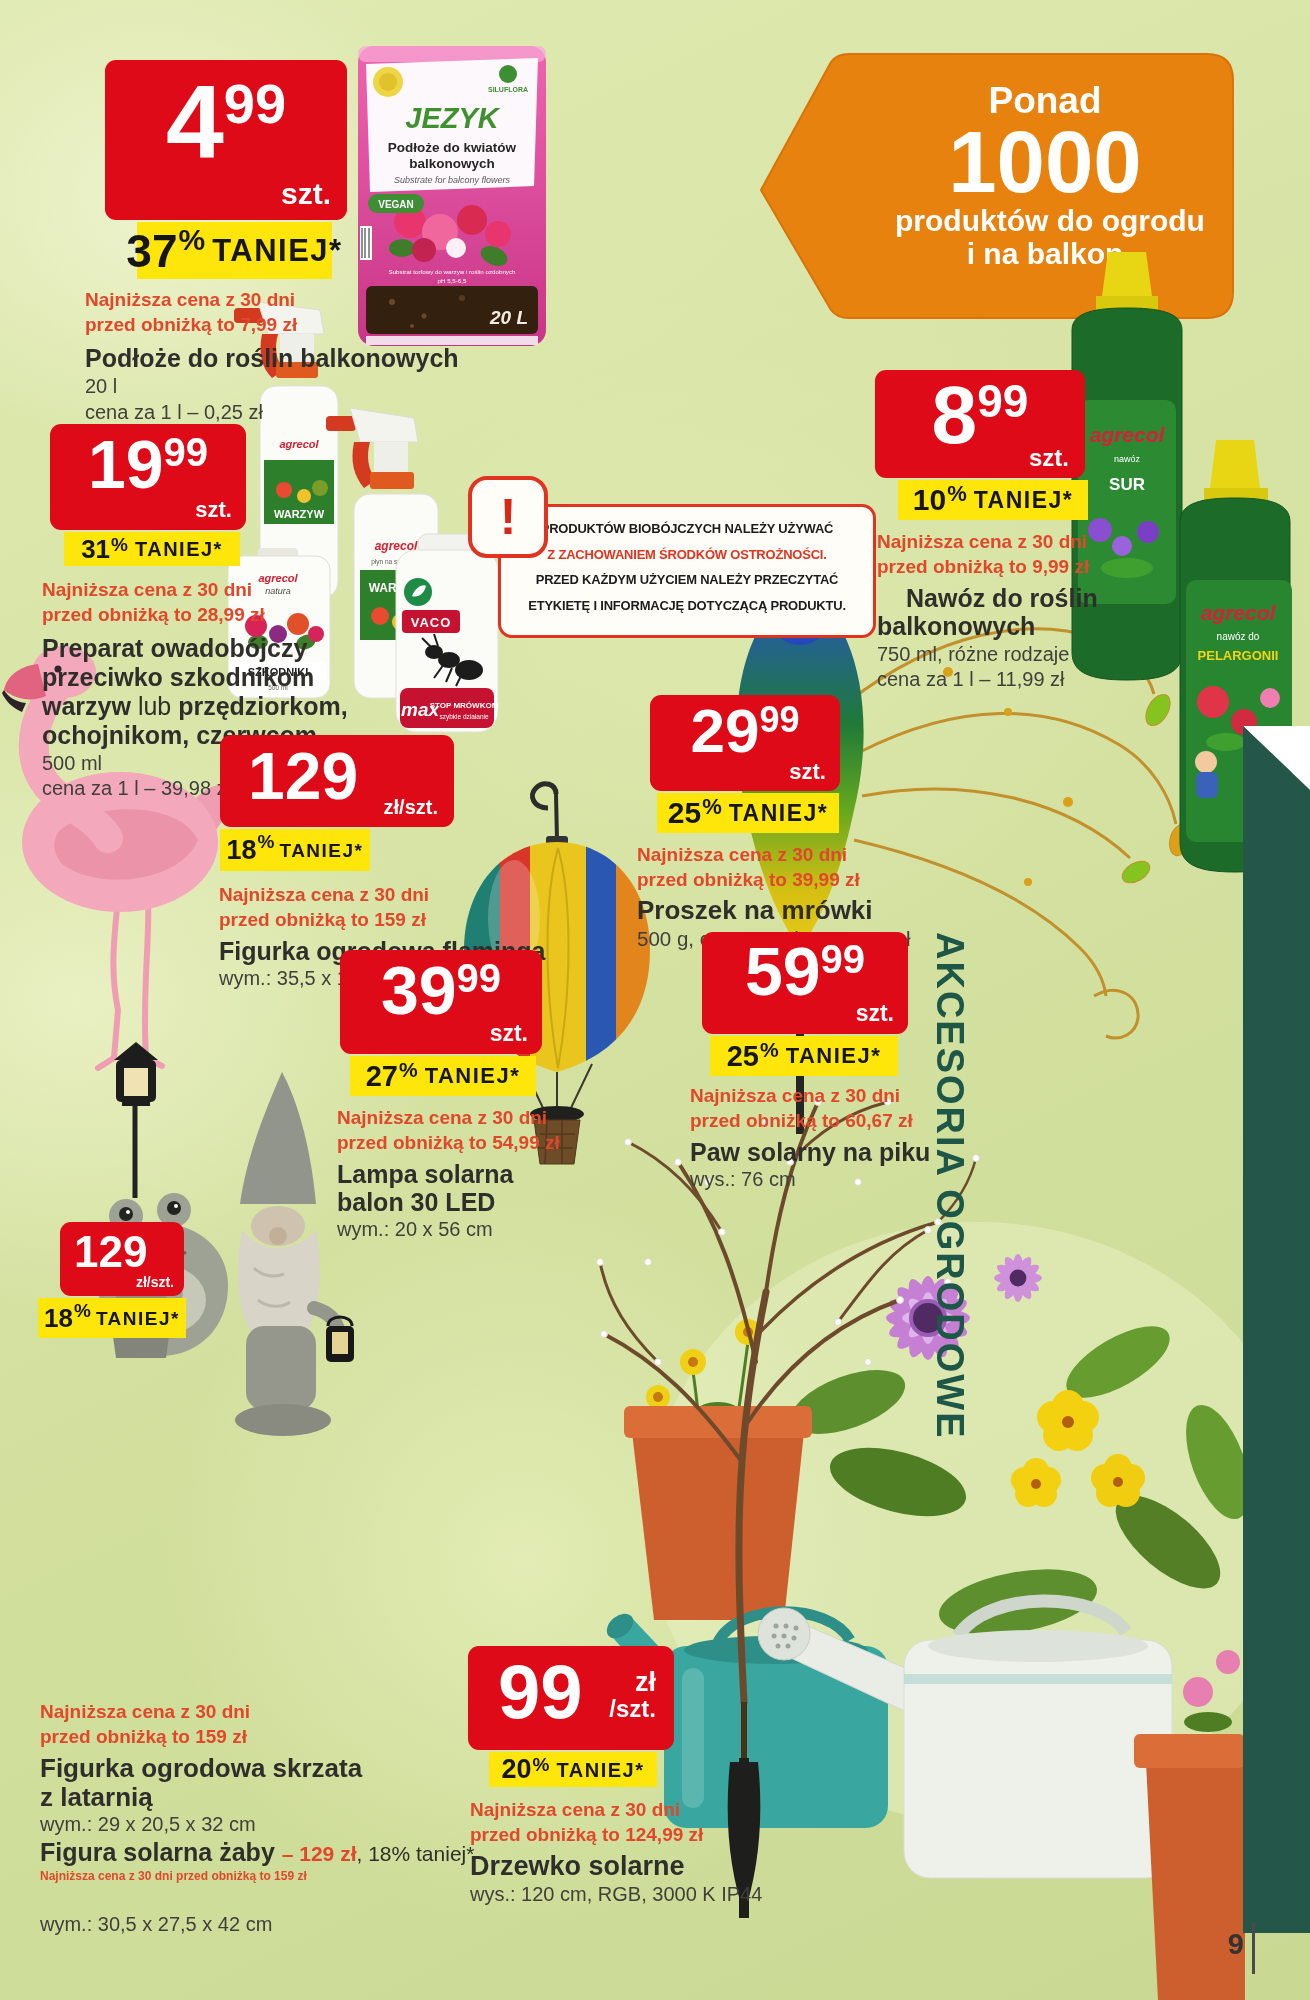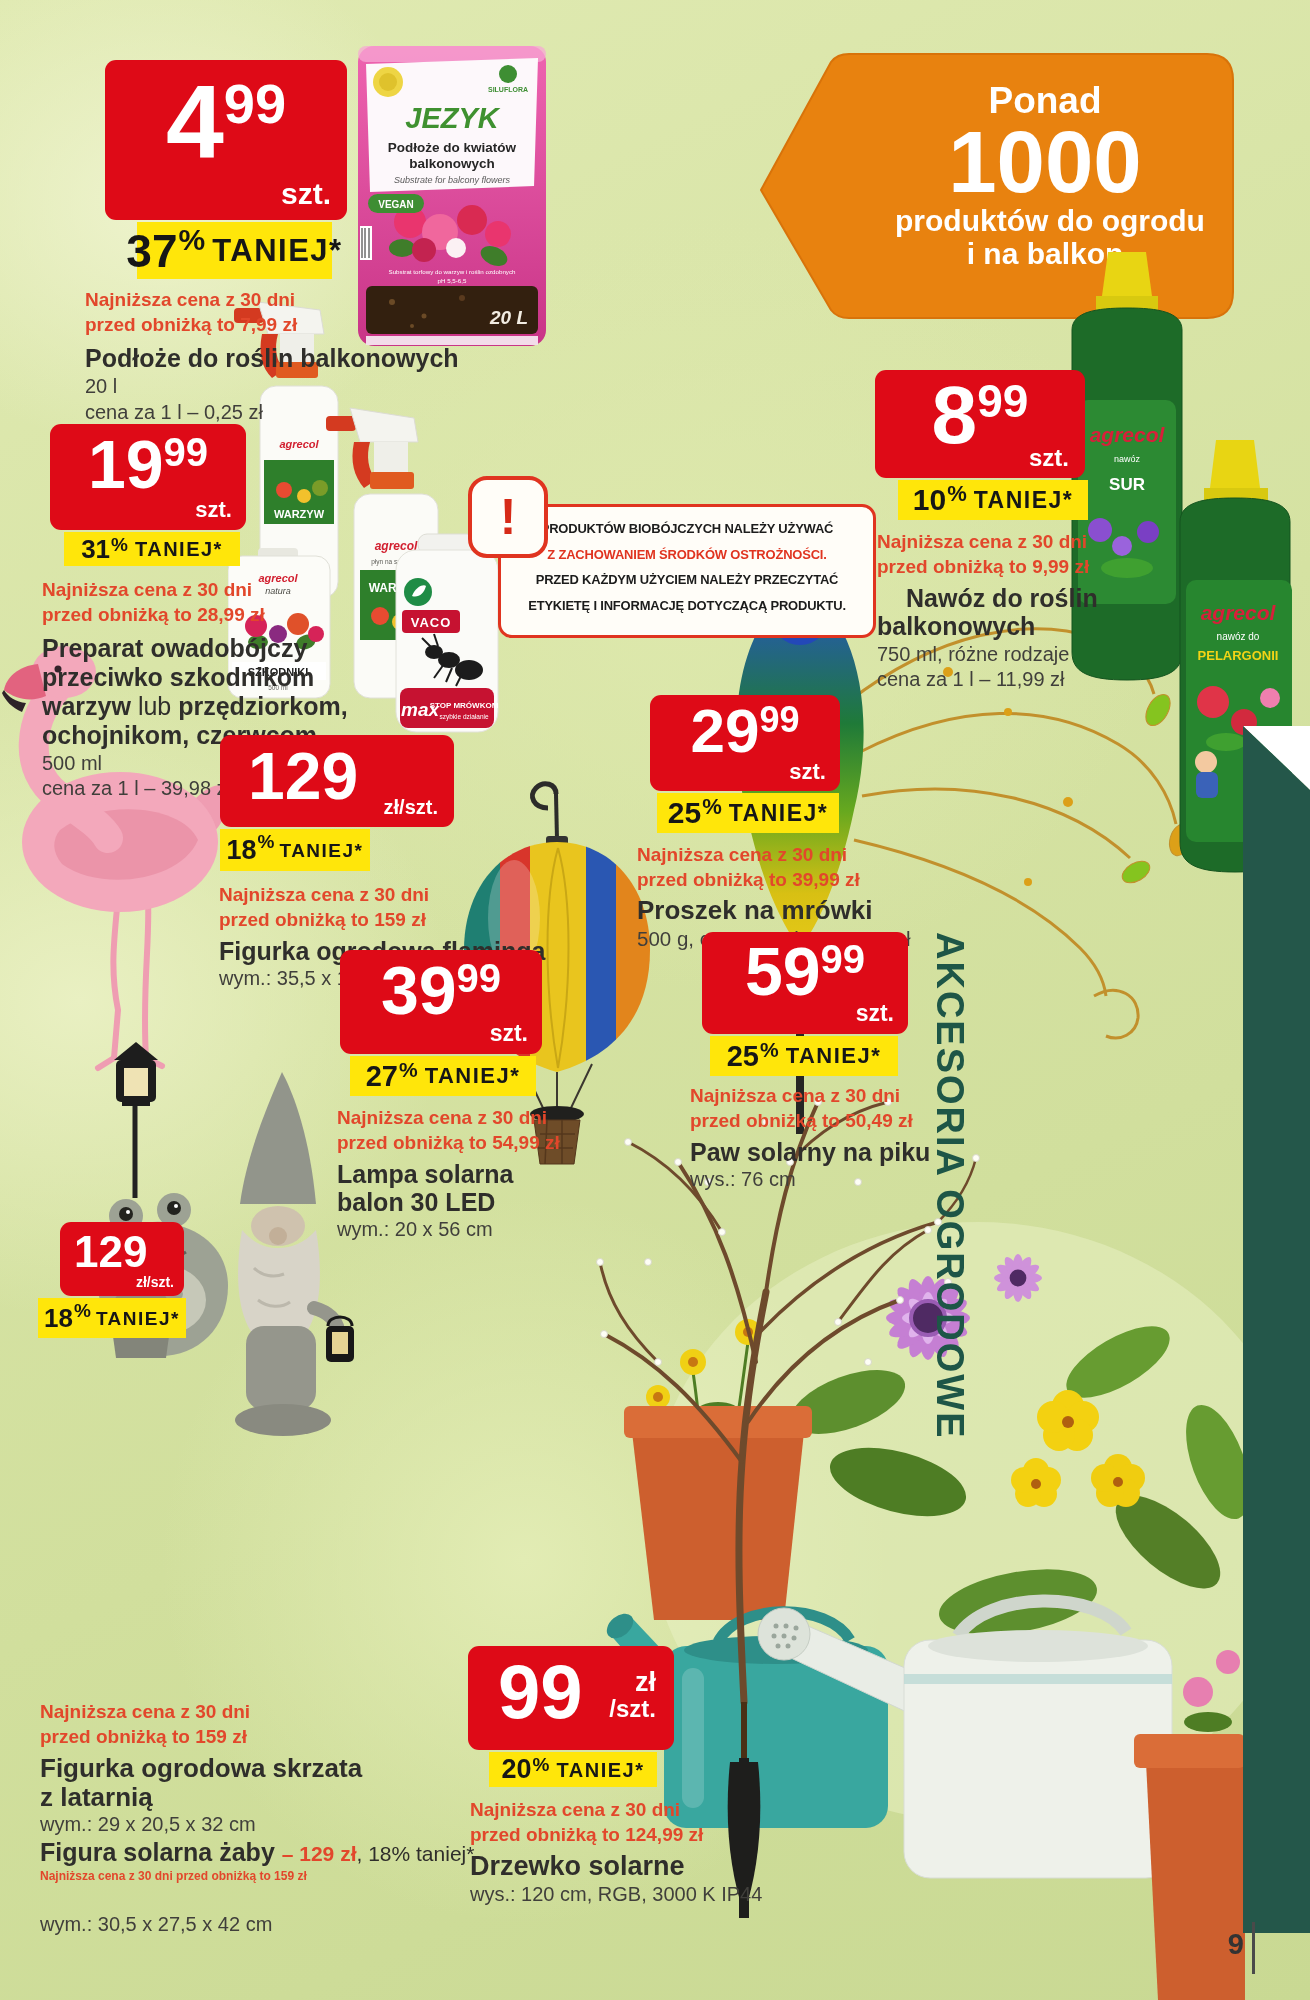--- a/index.html
+++ b/index.html
@@ -622,21 +622,21 @@
         <span class="pdec" style="font-size:40px;margin-top:2px;">99</span>
       </div>
       <span class="punit" style="font-size:23px;right:14px;bottom:7px;">szt.</span>
     </div>
     <div class="yelbox" style="left:20px;top:104px;width:188px;height:40px;">
       <span class="pct" style="font-size:29px;">25</span>
         <span class="psign" style="font-size:21px;">%</span>
         <span class="pword" style="font-size:22px;">TANIEJ*</span>
     </div>
     <div class="lowest" style="left:0;top:152px;">Najniższa cena z 30 dni</div>
-    <div class="lowest" style="left:0;top:177px;">przed obniżką to 50,49 zł</div>
+    <div class="lowest" style="left:0;top:177px;">przed obniżką to 60,67 zł</div>
     <div class="pname" style="left:0;top:206px;">Paw solarny na piku</div>
     <div class="pdetail" style="left:0;top:235px;">wys.: 76 cm</div>
   </div>
 
   <div class="offer" style="left:38px;top:1222px;width:180px;height:120px;">
     <div class="redbox" style="left:22px;top:0;width:124px;height:74px;">
       <div class="pricewrap" style="padding-top:8px;justify-content:flex-start;padding-left:14px;">
         <span class="pmain" style="font-size:44px;">129</span>
       </div>
       <span class="punit" style="font-size:14px;right:10px;bottom:6px;">zł/szt.</span>

